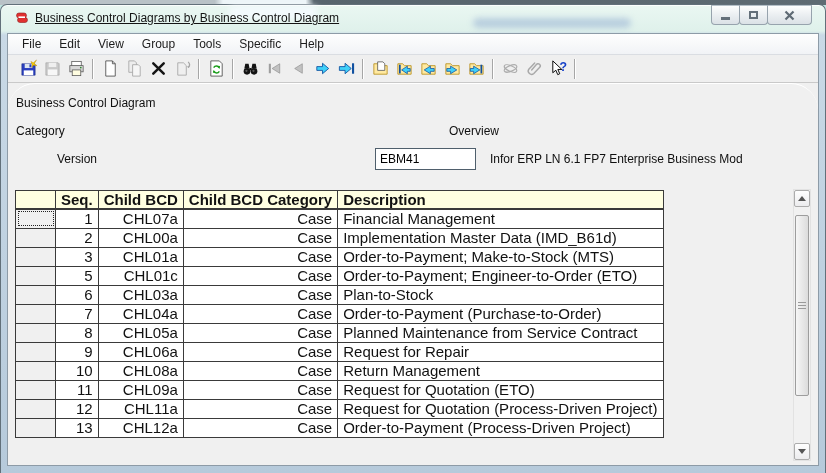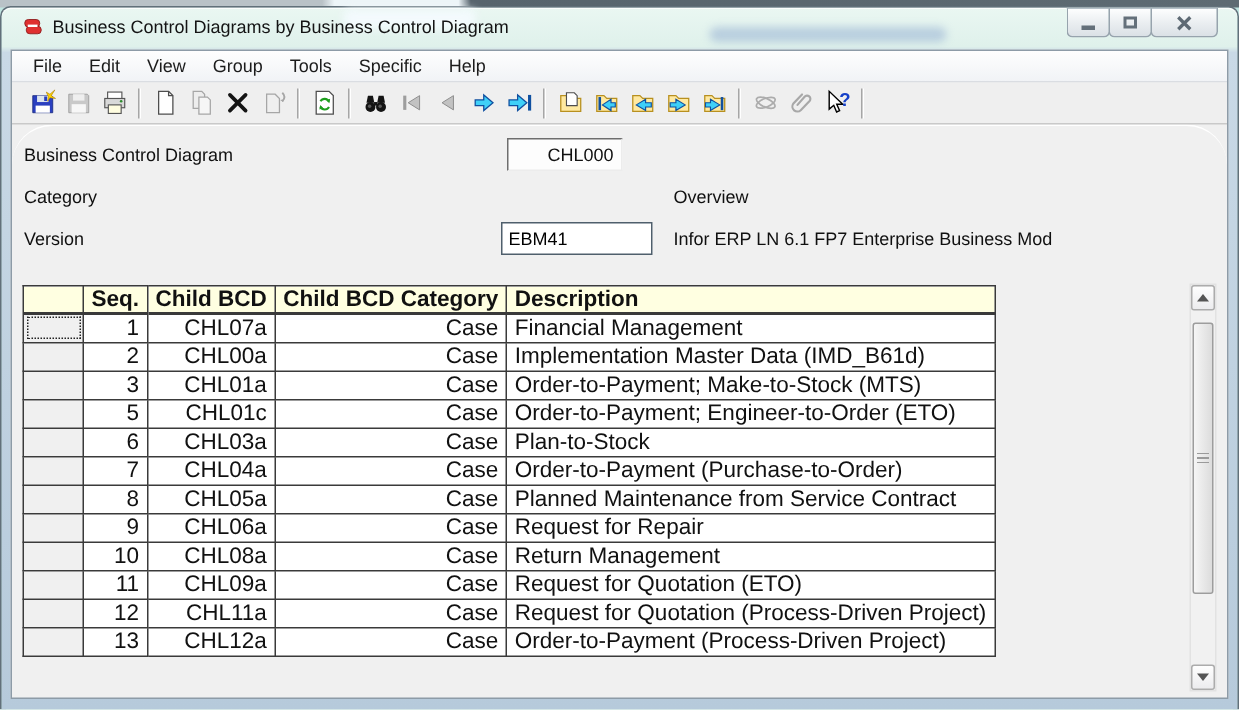--- a/index.html
+++ b/index.html
@@ -16,21 +16,21 @@
     border:1px solid #62707A; border-bottom:none; border-radius:7px 7px 0 0;
     background:linear-gradient(180deg,#EAF7F2 0px,#DFF1EB 26px,#C9D9E6 30px,#B6CADB 100%);
     box-shadow:inset 0 1px 0 rgba(255,255,255,.8); }
 
   .titlebar { position:absolute; left:0; right:0; top:0; height:28px; }
   .glass-blob-a { position:absolute; left:228px; top:1px; width:88px; height:13px;
     background:#F3FAFD; filter:blur(3px); border-radius:4px; }
   .glass-blob-b { position:absolute; left:472px; top:13px; width:158px; height:10px;
     background:#8FAAD0; opacity:.5; filter:blur(3px); border-radius:5px; }
   .app-icon { position:absolute; left:13px; top:6px; width:16px; height:16px; }
-  .title-text { position:absolute; left:34px; top:0; line-height:27px; color:#141414; }
+  .title-text { position:absolute; left:34px; top:0; line-height:27px; color:#141414;text-decoration:underline; }
 
   .win-controls { position:absolute; top:0; right:13px; display:flex; }
   .win-btn { width:29px; height:20px; margin-left:-1px;
     background:linear-gradient(#FDFEFE,#E9EDF0 55%,#DBE1E6);
     border:1px solid #97A3AD; border-top:1px solid #B5C0C8;
     border-radius:0 0 4px 4px; display:flex; align-items:center; justify-content:center; cursor:default; }
   .win-btn.close { width:45px; }
   .g-min { width:9px; height:3px; background:#64707A; margin-top:7px; }
   .g-max { width:9px; height:8px; border:2px solid #64707A; }
 
@@ -44,21 +44,21 @@
 
   .toolbar { height:28px; background:#EFEFEF; border-bottom:1px solid #C9C9C9;
     display:flex; align-items:center; padding-left:8px; }
   .tb-btn { width:24px; height:24px; display:flex; align-items:center; justify-content:center; }
   .tb-btn svg { width:19px; height:19px; }
   .tb-sep { width:2px; height:20px; border-left:1px solid #A6A6A6; border-right:1px solid #FFF; margin:0 4px; }
 
   
   .formarea { height:106px; position:relative; border-top:1px solid #FFF;border-radius:27px; }
   .f-row { position:absolute; left:0; right:0; height:22px; }
-  .f-row.r0 { top:8px; } .f-row.r1 { top:36px; } .f-row.r2 { top:64px; }
+  .f-row.r0 { top:8px; } .f-row.r1 { top:36px; } .f-row.r2 { top:64px;margin-left:41px; }
   .f-label { position:absolute; left:8px; top:4px; color:#101010; }
   .f-box { position:absolute; left:330px; top:0; width:77px; height:22px;
     background:#FDFDFD; border:1px solid; border-color:#6E6E6E #ECECEC #ECECEC #6E6E6E;
     text-align:right; padding:3px 5px 0 4px; }
   .f-box.edit { left:326px; width:101px; background:#FFF; border:1px solid #4F5F6C;
     text-align:left; font-family:"Liberation Sans",sans-serif; font-size:12px; padding:0 4px; }
   .f-desc { position:absolute; left:441px; top:4px; color:#101010; }
 
   
   .gridarea { flex:1; position:relative; }
@@ -282,21 +282,20 @@
           <path d="M4 2 L4 14.5 L7.2 11.8 L9.2 16.5 L11.3 15.5 L9.3 11 L13.5 11 Z" fill="#FFF" stroke="#000" stroke-width="1"></path>
           <text x="11" y="12.5" font-size="13" font-weight="bold" fill="#1540C8">?</text>
         </svg>
       </div>
       <div class="tb-sep"></div>
     </div>
 
     <div class="formarea">
       <div class="f-row r0">
         <span class="f-label">Business Control Diagram</span>
-        <div class="f-box">CHL000</div>
       </div>
       <div class="f-row r1">
         <span class="f-label">Category</span>
         <span class="f-desc">Overview</span>
       </div>
       <div class="f-row r2">
         <span class="f-label">Version</span>
         <input class="f-box edit" value="EBM41" style="">
         <span class="f-desc">Infor ERP LN 6.1 FP7 Enterprise Business Mod</span>
       </div>

